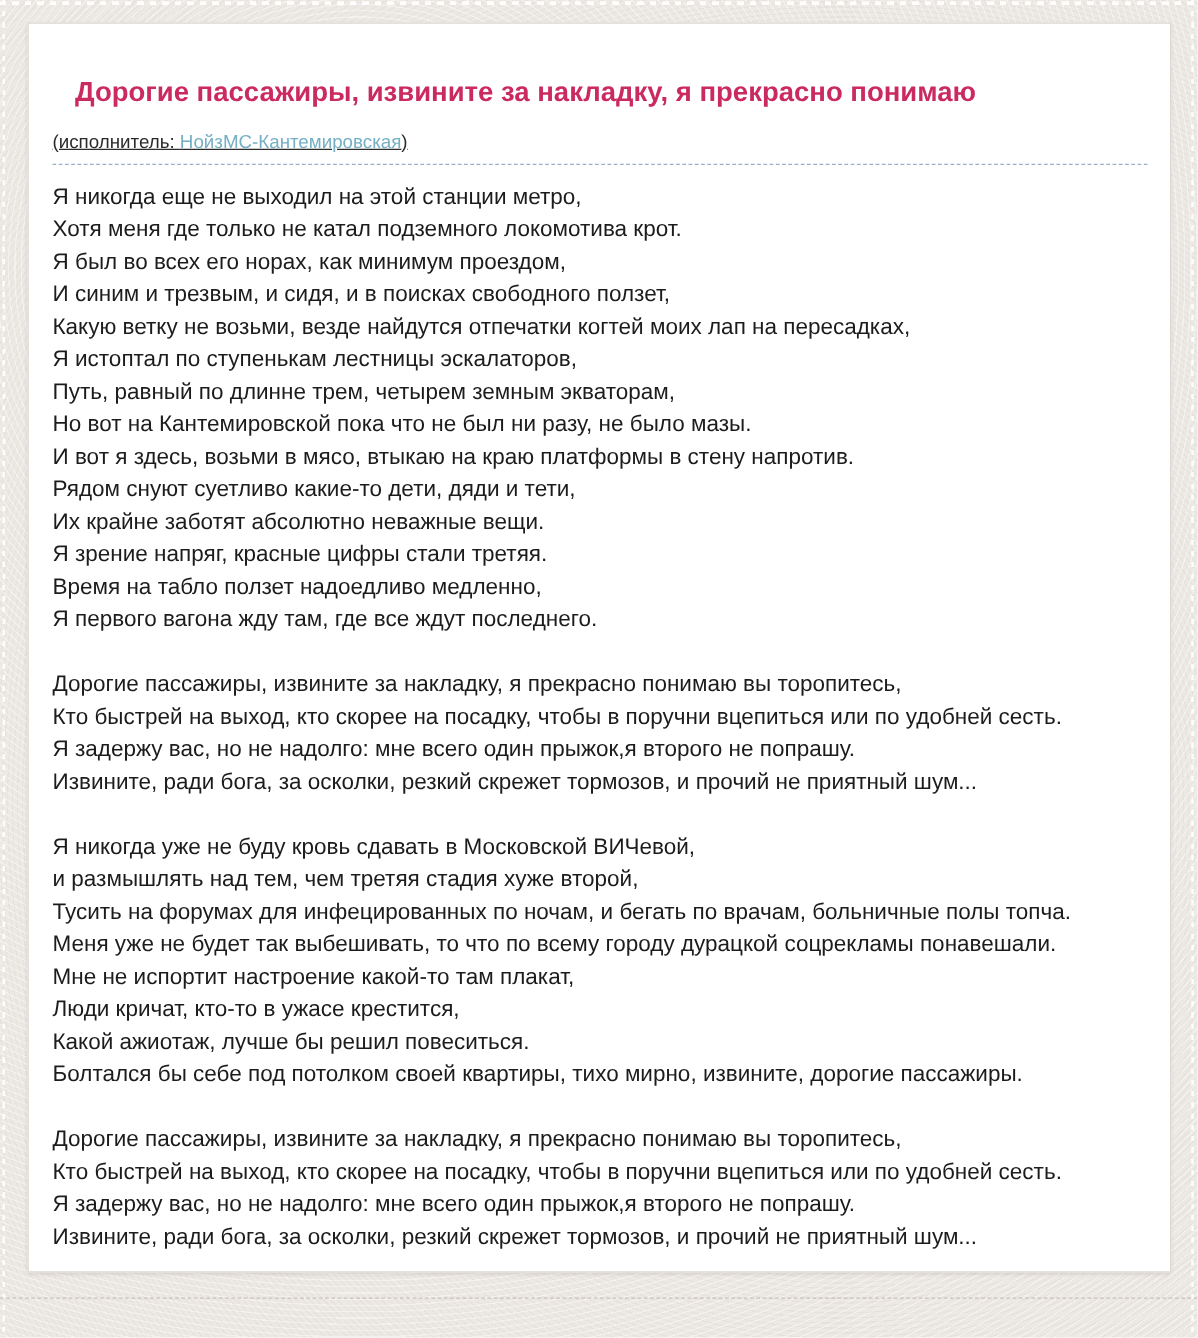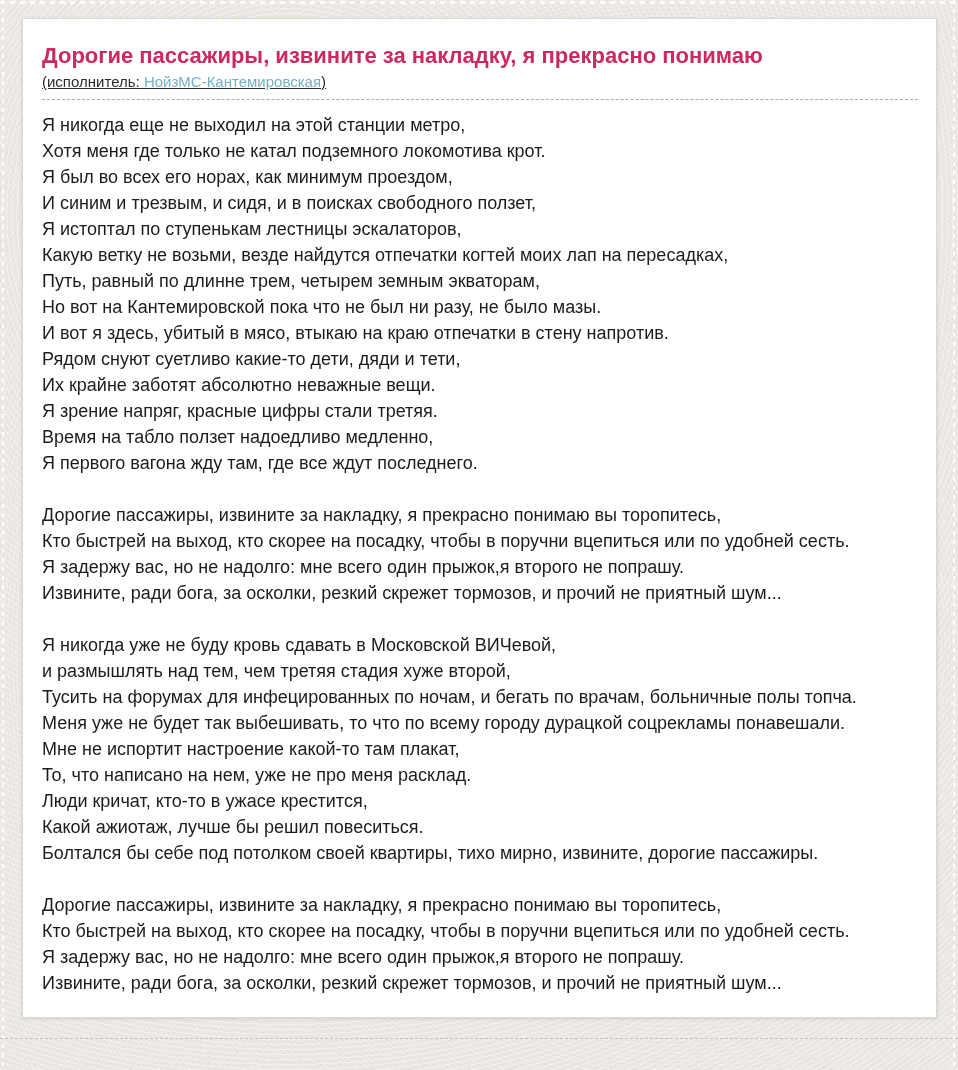--- a/index.html
+++ b/index.html
@@ -42,21 +42,21 @@
     width: 915px; height: 1000px;
     box-sizing: border-box;
     background: #ffffff;
     border: 1px solid #dcd7d2;
     box-shadow: 0 1px 3px rgba(90,80,70,.18);
     padding: 24px 0 0 19px;
     overflow: hidden;
   }
 
   .song-title {
-    margin: 0;
+    margin: 18px;
     font-size: 22px;
     font-weight: bold;
     line-height: 26px;
     color: #cb2a60;
     white-space: nowrap;
   }
 
   .artist-row {
     margin-top: 4px;
     padding-bottom: 8px;
@@ -97,42 +97,41 @@
 
   <div class="artist-row">
     <span>(исполнитель: </span><a class="artist-link">НойзМС-Кантемировская</a><span>)</span>
   </div>
 
   <div class="lyrics">
       <div class="lyric-line">Я никогда еще не выходил на этой станции метро,</div>
       <div class="lyric-line">Хотя меня где только не катал подземного локомотива крот.</div>
       <div class="lyric-line">Я был во всех его норах, как минимум проездом,</div>
       <div class="lyric-line">И синим и трезвым, и сидя, и в поисках свободного ползет,</div>
+      <div class="lyric-line">Какую ветку не возьми, везде найдутся отпечатки когтей моих лап на пересадках,</div>
       <div class="lyric-line">Я истоптал по ступенькам лестницы эскалаторов,</div>
-      <div class="lyric-line">Какую ветку не возьми, везде найдутся отпечатки когтей моих лап на пересадках,</div>
       <div class="lyric-line">Путь, равный по длинне трем, четырем земным экваторам,</div>
       <div class="lyric-line">Но вот на Кантемировской пока что не был ни разу, не было мазы.</div>
-      <div class="lyric-line">И вот я здесь, убитый в мясо, втыкаю на краю отпечатки в стену напротив.</div>
+      <div class="lyric-line">И вот я здесь, возьми в мясо, втыкаю на краю платформы в стену напротив.</div>
       <div class="lyric-line">Рядом снуют суетливо какие-то дети, дяди и тети,</div>
       <div class="lyric-line">Их крайне заботят абсолютно неважные вещи.</div>
       <div class="lyric-line">Я зрение напряг, красные цифры стали третяя.</div>
       <div class="lyric-line">Время на табло ползет надоедливо медленно,</div>
       <div class="lyric-line">Я первого вагона жду там, где все ждут последнего.</div>
       <div class="lyric-line"></div>
       <div class="lyric-line">Дорогие пассажиры, извините за накладку, я прекрасно понимаю вы торопитесь,</div>
       <div class="lyric-line">Кто быстрей на выход, кто скорее на посадку, чтобы в поручни вцепиться или по удобней сесть.</div>
       <div class="lyric-line">Я задержу вас, но не надолго: мне всего один прыжок,я второго не попрашу.</div>
       <div class="lyric-line">Извините, ради бога, за осколки, резкий скрежет тормозов, и прочий не приятный шум...</div>
       <div class="lyric-line"></div>
       <div class="lyric-line">Я никогда уже не буду кровь сдавать в Московской ВИЧевой,</div>
       <div class="lyric-line">и размышлять над тем, чем третяя стадия хуже второй,</div>
       <div class="lyric-line">Тусить на форумах для инфецированных по ночам, и бегать по врачам, больничные полы топча.</div>
       <div class="lyric-line">Меня уже не будет так выбешивать, то что по всему городу дурацкой соцрекламы понавешали.</div>
       <div class="lyric-line">Мне не испортит настроение какой-то там плакат,</div>
-      <div class="lyric-line">То, что написано на нем, уже не про меня расклад.</div>
       <div class="lyric-line">Люди кричат, кто-то в ужасе крестится,</div>
       <div class="lyric-line">Какой ажиотаж, лучше бы решил повеситься.</div>
       <div class="lyric-line">Болтался бы себе под потолком своей квартиры, тихо мирно, извините, дорогие пассажиры.</div>
       <div class="lyric-line"></div>
       <div class="lyric-line">Дорогие пассажиры, извините за накладку, я прекрасно понимаю вы торопитесь,</div>
       <div class="lyric-line">Кто быстрей на выход, кто скорее на посадку, чтобы в поручни вцепиться или по удобней сесть.</div>
       <div class="lyric-line">Я задержу вас, но не надолго: мне всего один прыжок,я второго не попрашу.</div>
       <div class="lyric-line">Извините, ради бога, за осколки, резкий скрежет тормозов, и прочий не приятный шум...</div>
     </div>
 </div>

